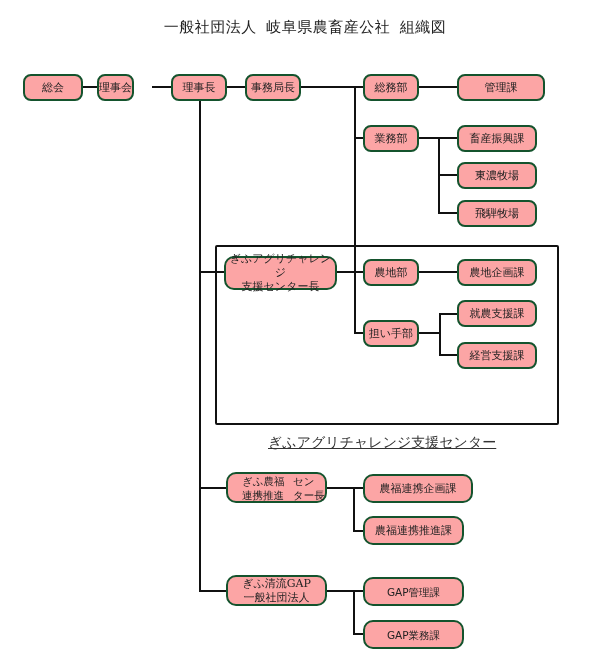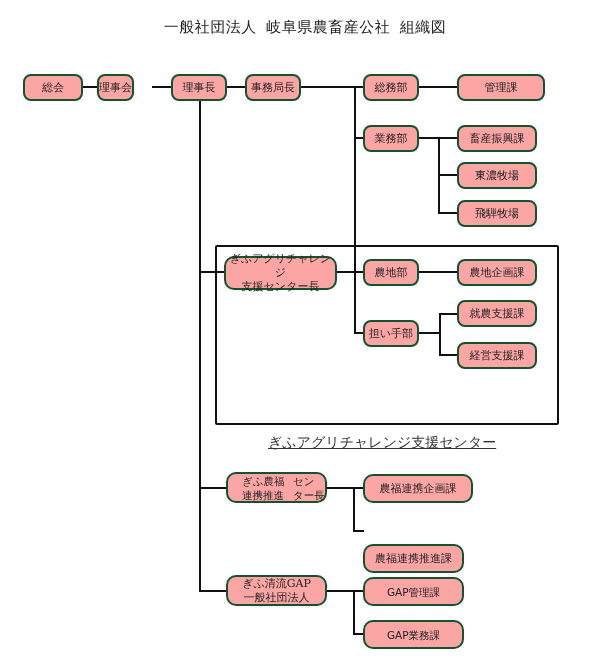--- a/index.html
+++ b/index.html
@@ -115,21 +115,21 @@
 
 <div class="caption">ぎふアグリチャレンジ支援センター</div>
 
 <div class="box thick left sans" style="left:226px;top:472px;width:101px;height:31px;flex-direction:row;align-items:flex-start;">
   <span>ぎふ農福連携推進</span>
   <span>センター長</span>
   </div>
 <div class="box thick" style="left:363px;top:474px;width:110px;height:29px;">
   <span>農福連携企画課</span>
   </div>
-<div class="box thick" style="left:363px;top:516px;width:101px;height:29px;margin-top:28px;">
+<div class="box thick" style="left:363px;top:516px;width:101px;height:29px;">
   <span>農福連携推進課</span>
   </div>
 
 <div class="box thick" style="left:226px;top:575px;width:101px;height:31px;flex-direction:column;">
   <span>ぎふ清流GAP</span>
   <span>一般社団法人</span>
   </div>
 <div class="box thick sans" style="left:363px;top:577px;width:101px;height:29px;">
   <span>GAP管理課</span>
   </div>

